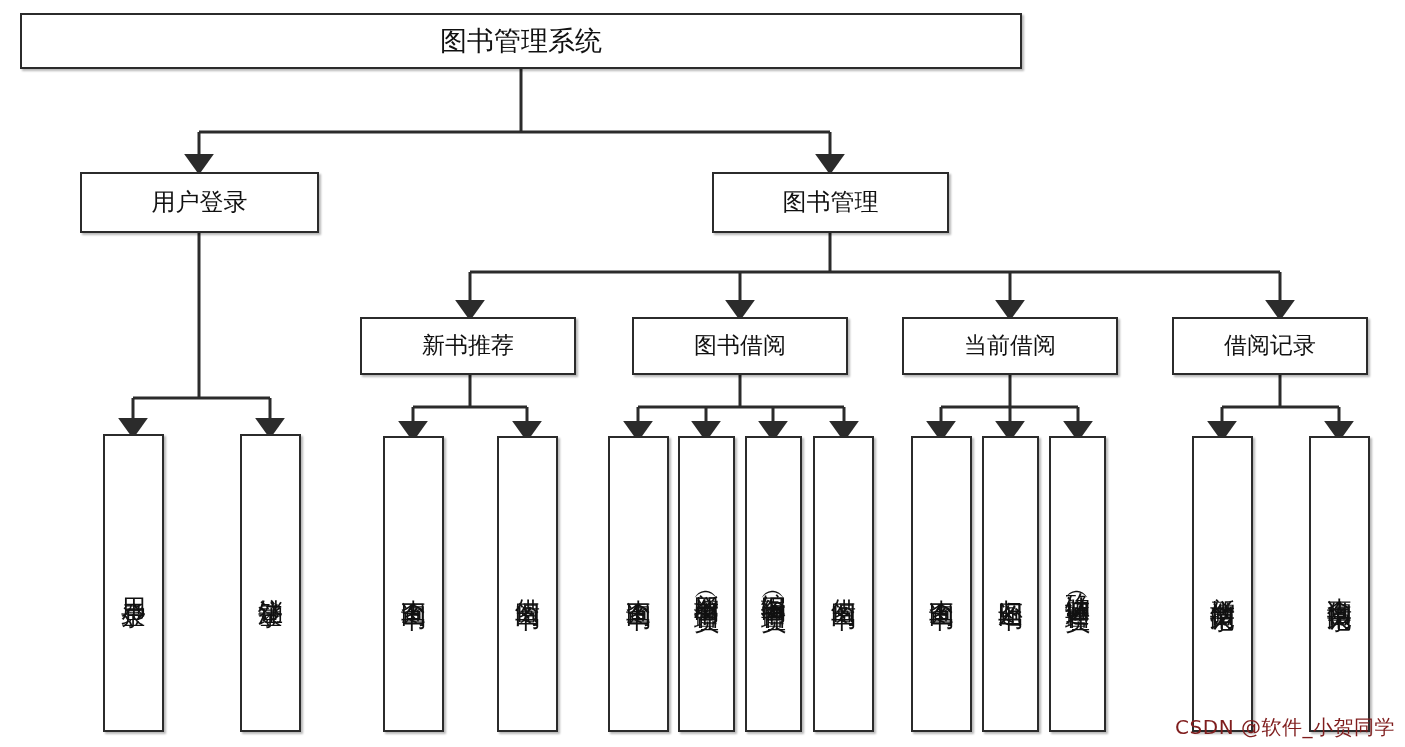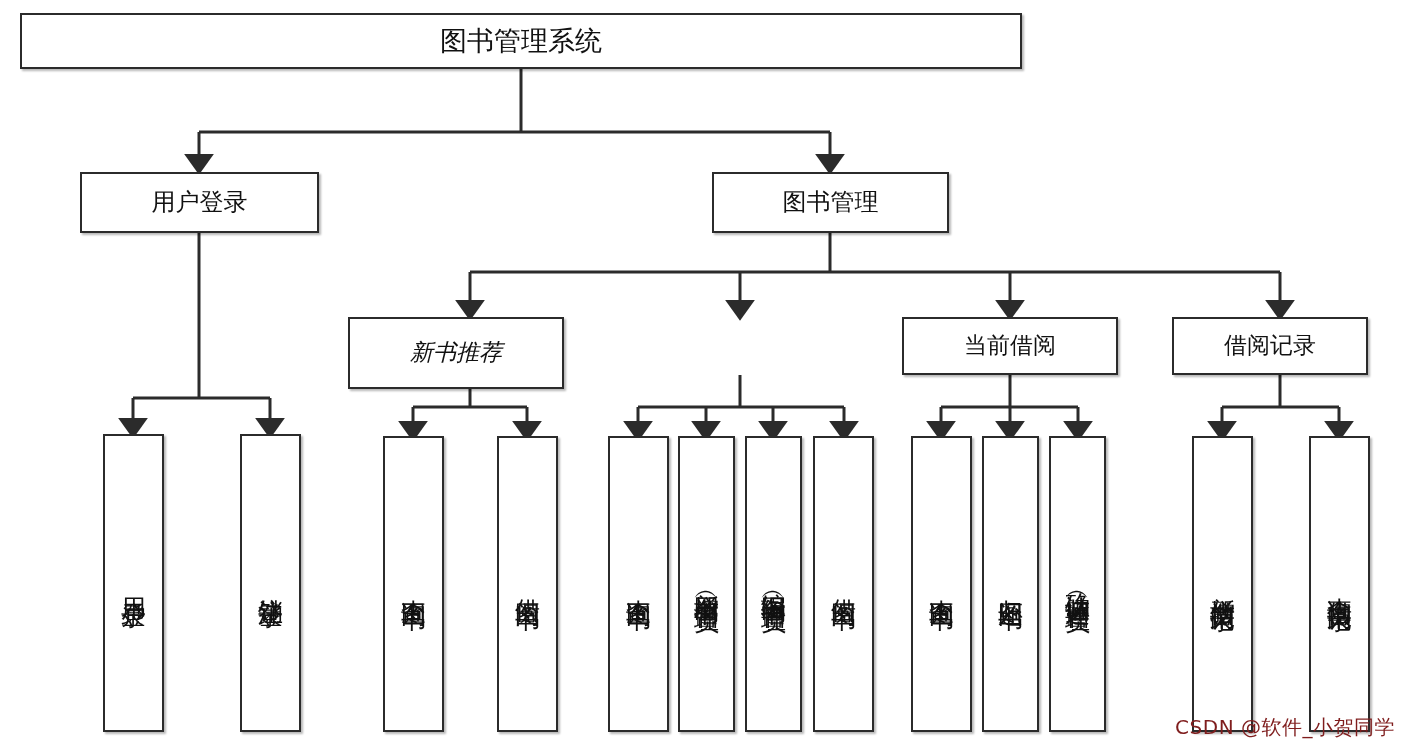--- a/index.html
+++ b/index.html
@@ -141,24 +141,27 @@
   </div>
 
   <div class="node horizontal" style="left:80px; top:172px; width:239px; height:61px;">
     <span class="node-label t-l2">用户登录</span>
   </div>
 
   <div class="node horizontal" style="left:712px; top:172px; width:237px; height:61px;">
     <span class="node-label t-l2">图书管理</span>
   </div>
 
-  <div class="node horizontal" style="left:348px; top:317px; width:216px; height:72px;font-style:italic;">
+  <div class="node horizontal" style="left:360px; top:317px; width:216px; height:58px;">
     <span class="node-label t-l3">新书推荐</span>
   </div>
 
+  <div class="node horizontal" style="left:632px; top:317px; width:216px; height:58px;">
+    <span class="node-label t-l3">图书借阅</span>
+  </div>
 
   <div class="node horizontal" style="left:902px; top:317px; width:216px; height:58px;">
     <span class="node-label t-l3">当前借阅</span>
   </div>
 
   <div class="node horizontal" style="left:1172px; top:317px; width:196px; height:58px;">
     <span class="node-label t-l3">借阅记录</span>
   </div>
 
   <div class="node vertical" style="left:103px; top:434px; width:61px; height:298px;">

